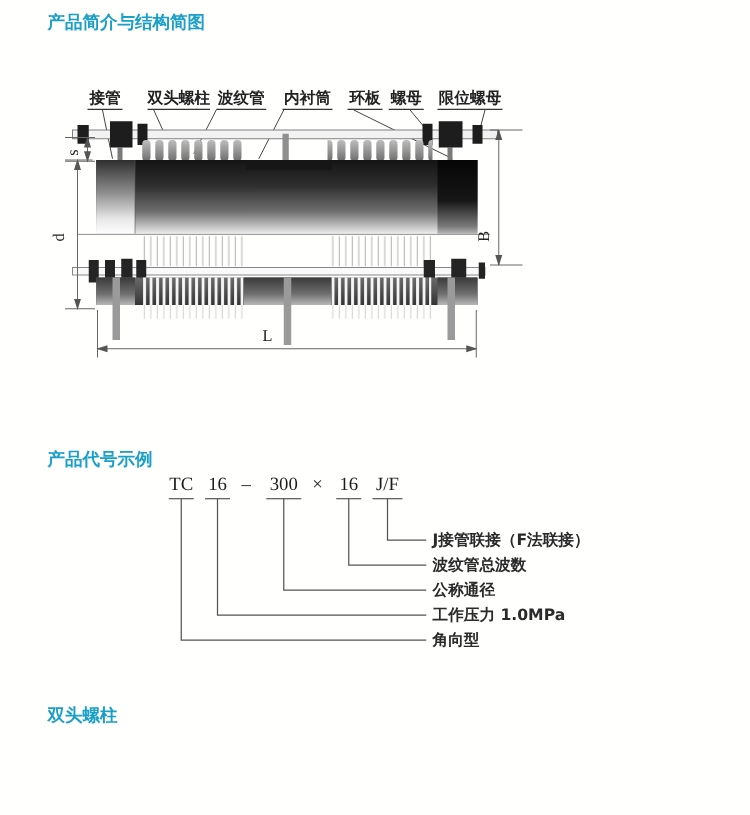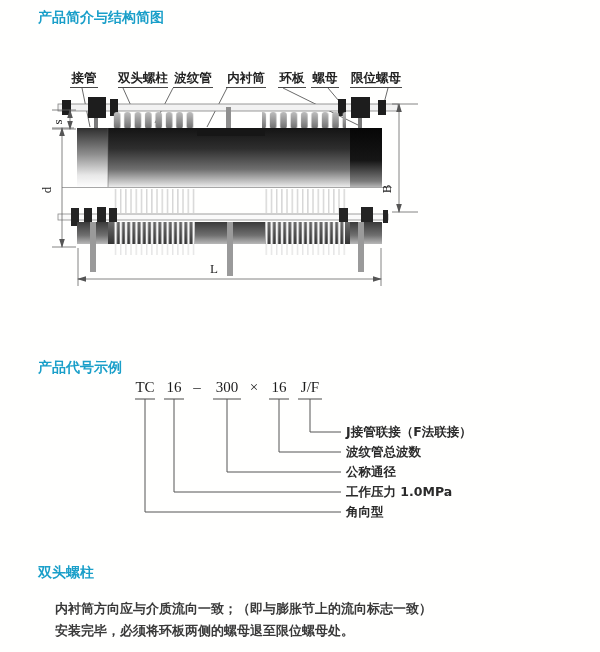--- a/index.html
+++ b/index.html
@@ -221,18 +221,14 @@
       <text class="anno-txt" x="226" y="61">J接管联接（F法联接）</text>
       <text class="anno-txt" x="226" y="81">波纹管总波数</text>
       <text class="anno-txt" x="226" y="101">公称通径</text>
       <text class="anno-txt" x="226" y="121">工作压力 1.0MPa</text>
       <text class="anno-txt" x="226" y="141">角向型</text>
     </g>
   </svg>
 
   <h2 class="sec-title" id="title3">双头螺柱</h2>
 
-  <div class="install">
-    <div>内衬筒方向应与介质流向一致；（即与膨胀节上的流向标志一致）</div>
-    <div>安装完毕，必须将环板两侧的螺母退至限位螺母处。</div>
-  </div>
 
 </div>
 
 </body></html>

